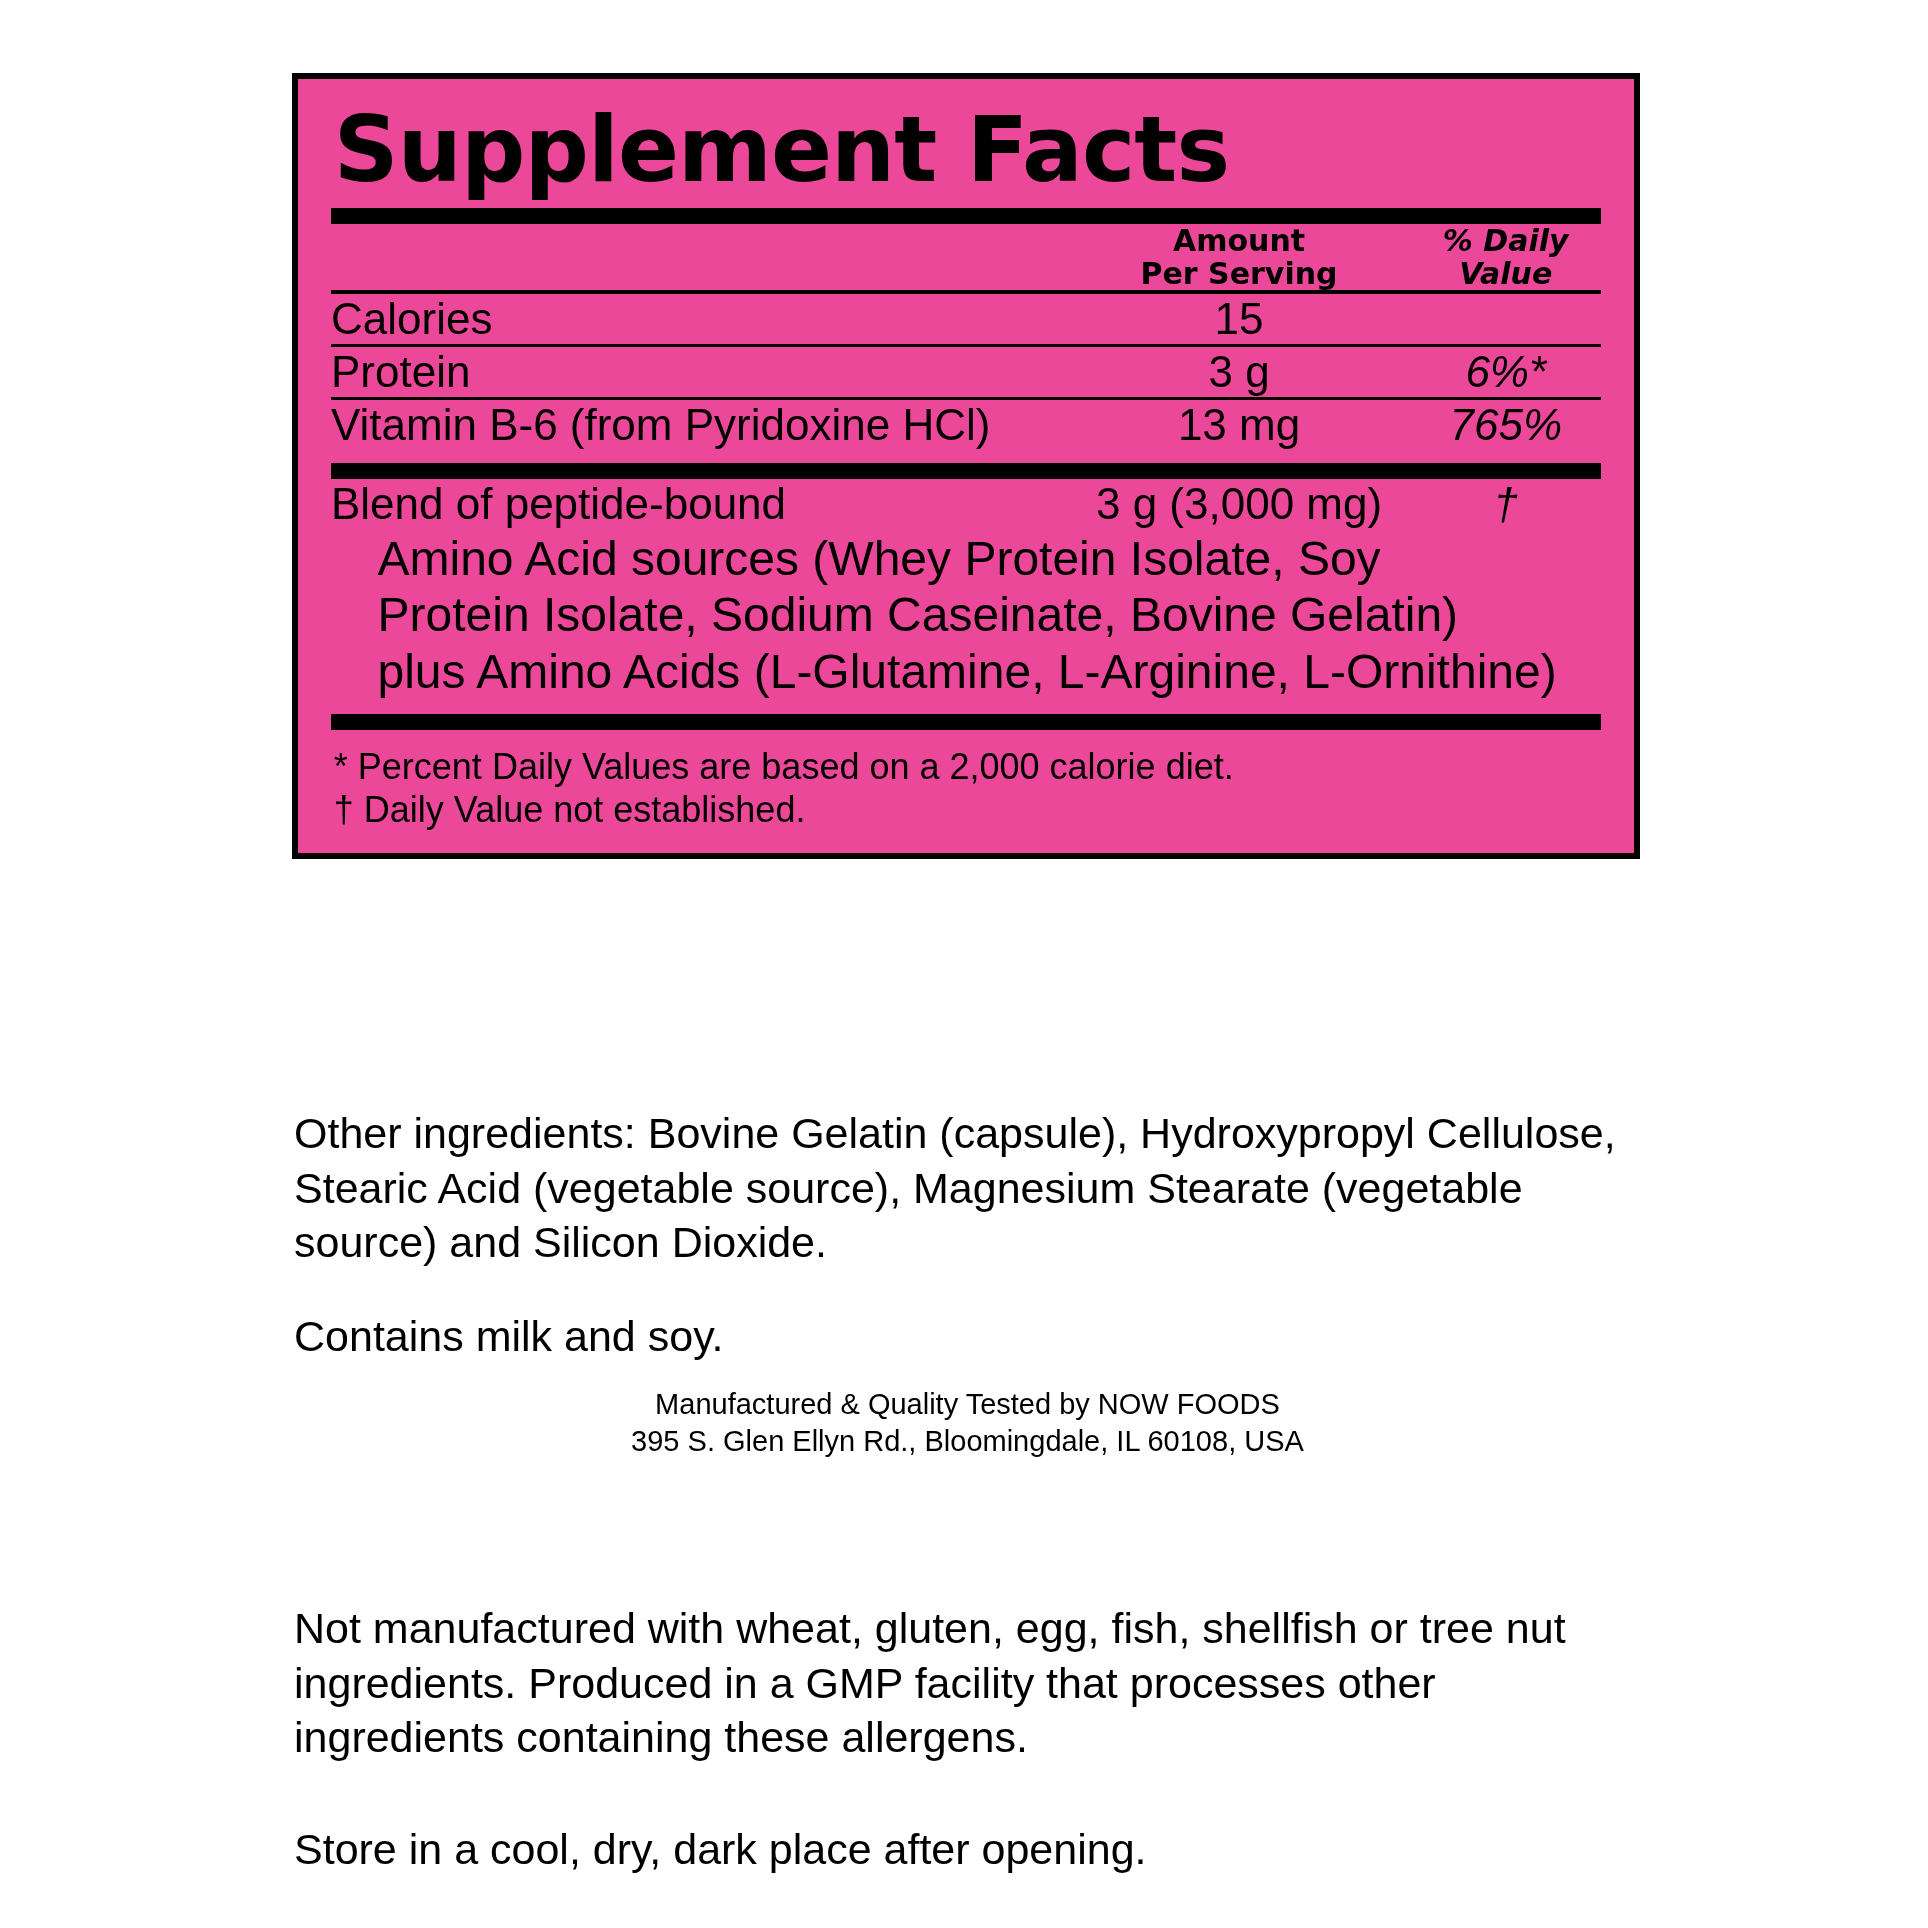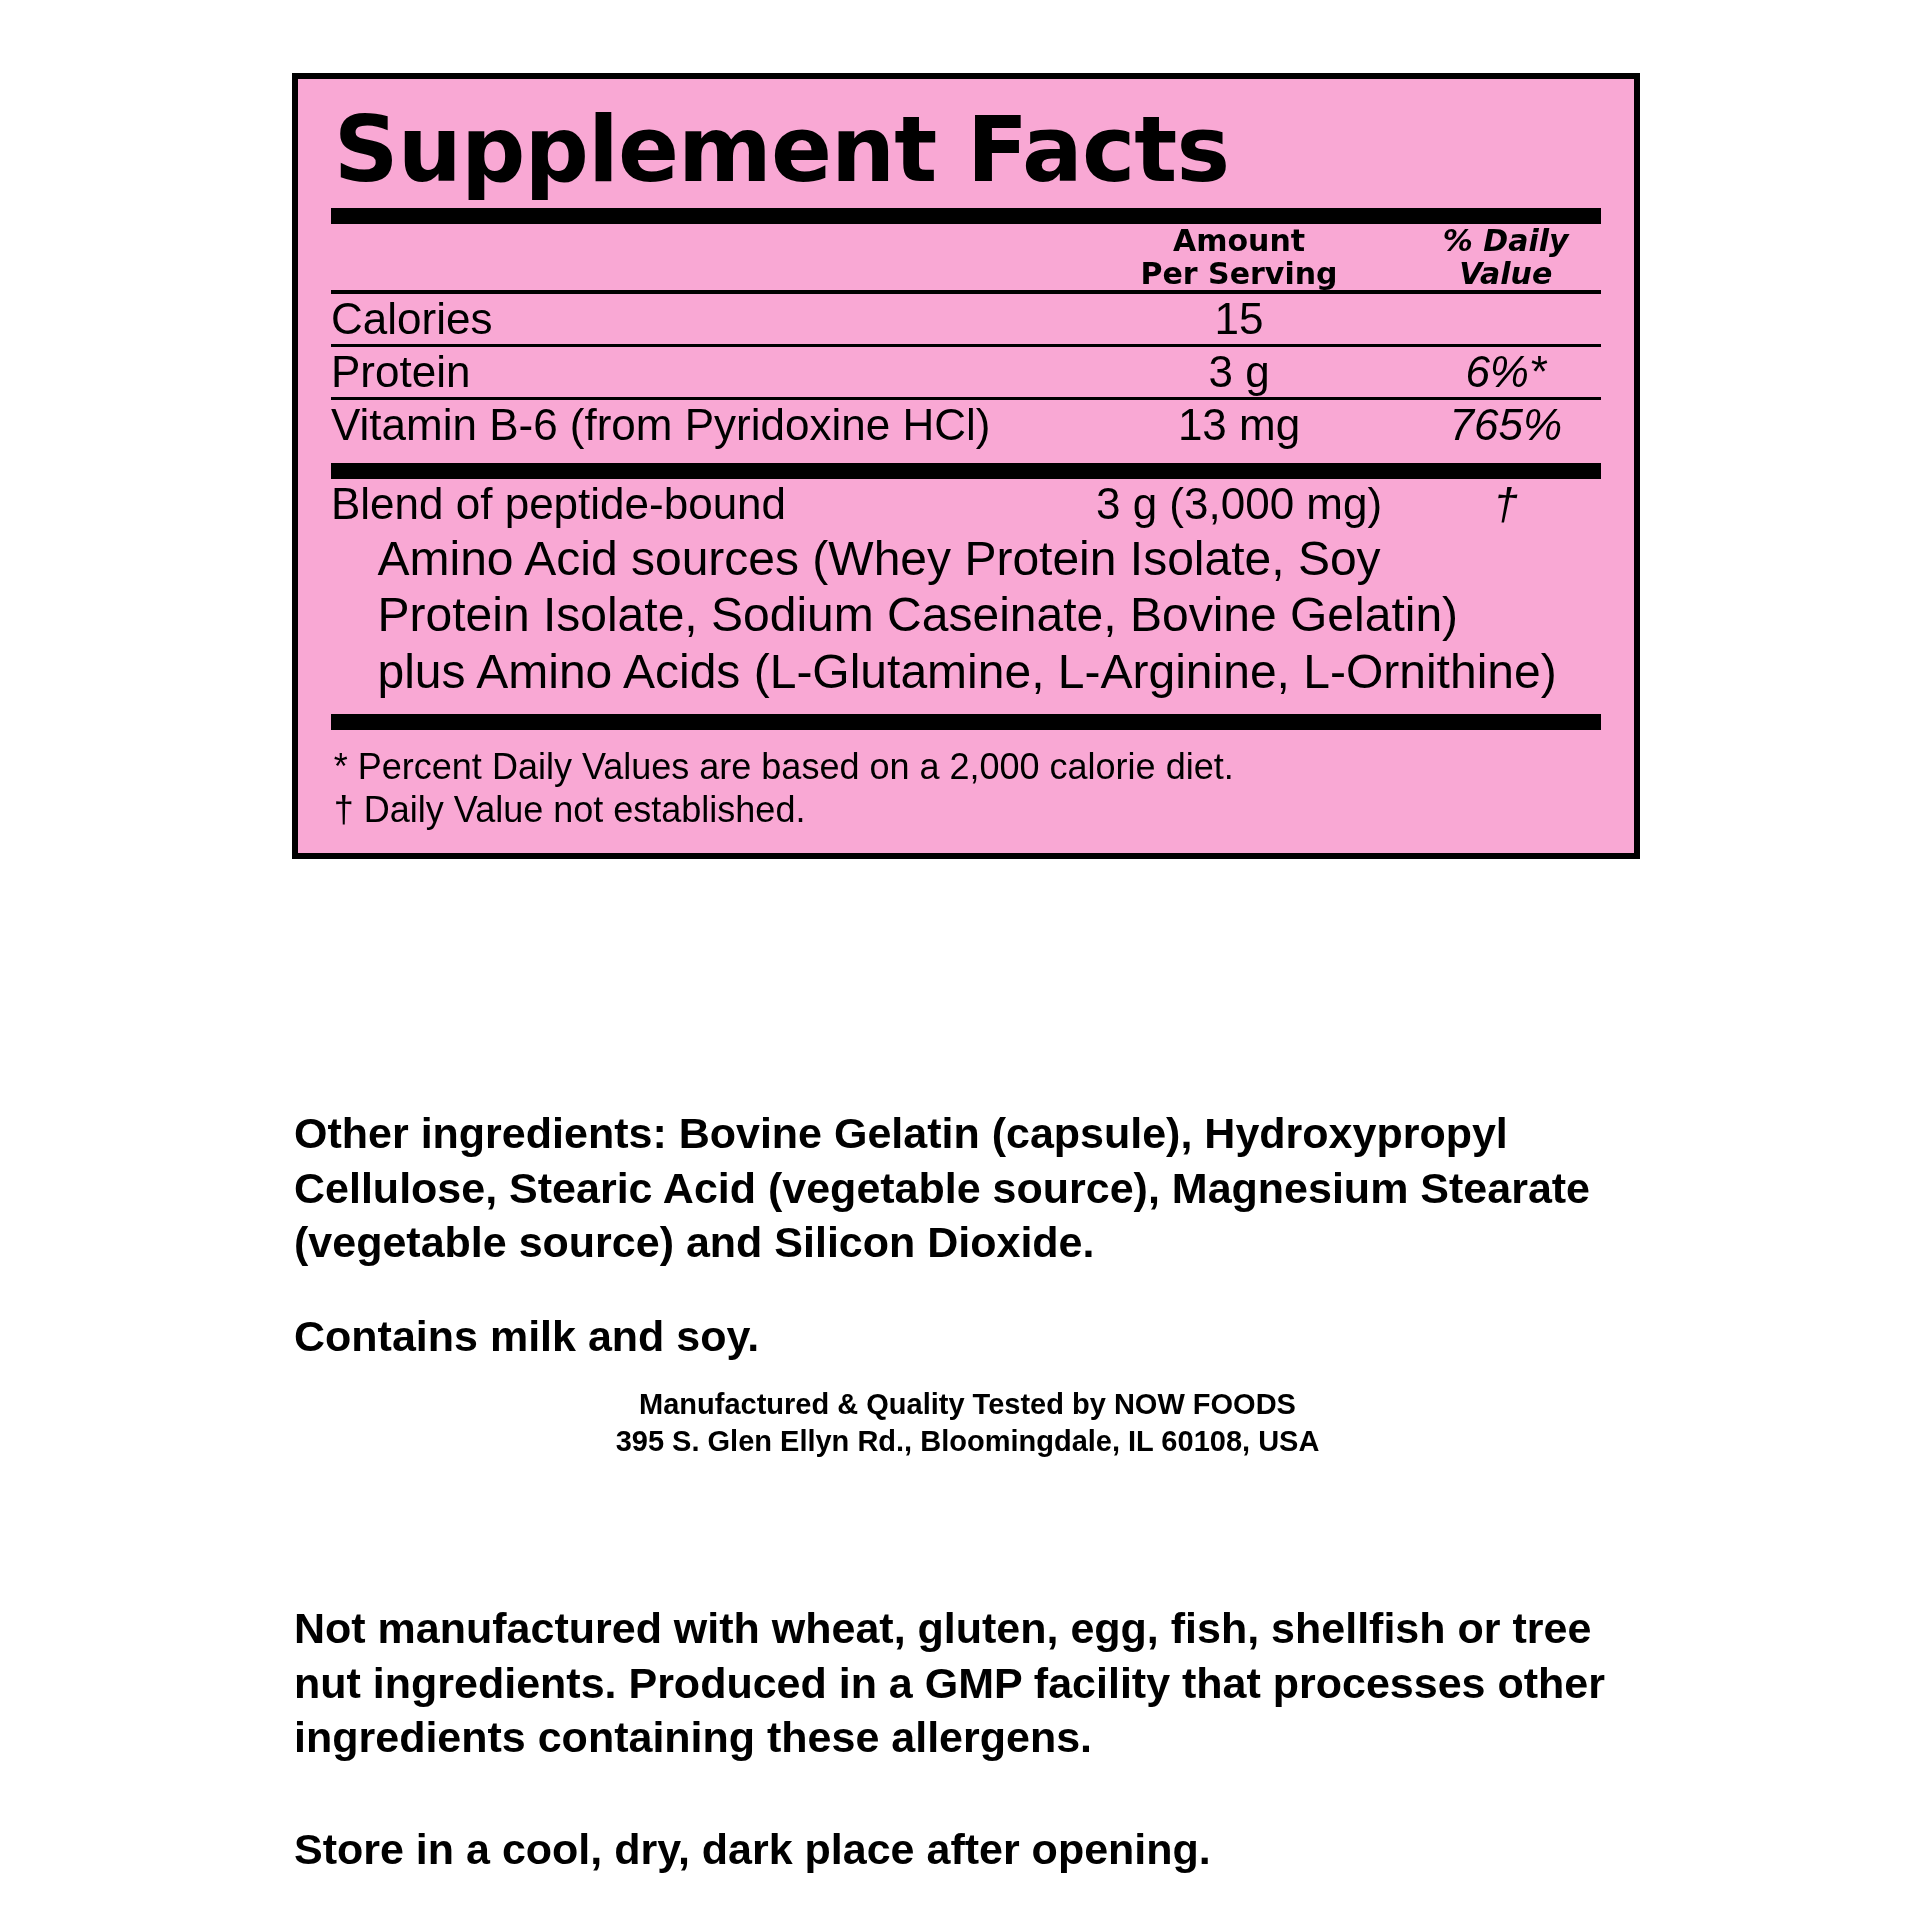--- a/index.html
+++ b/index.html
@@ -23,21 +23,21 @@
   }
 
   
   .panel {
     position: absolute;
     left: 292px;
     top: 73px;
     width: 1348px;
     box-sizing: border-box;
     border: 6.6px solid #000;
-    background: #f9a8d4;
+    background: #ec4899;
     padding: 13px 24.5px 21px 24.5px;
   }
 
   .sf-title {
     font-family: "DejaVu Sans", sans-serif;
     font-weight: bold;
     font-size: 90px;
     line-height: 1.0;
     letter-spacing: -0.9px;
     margin: 13px 0 0 11.3px;
@@ -119,21 +119,21 @@
     line-height: 1.22;
   }
 
   
   .body-text {
     position: absolute;
     left: 294px;
     width: 1347px;
     font-size: 43px;
     line-height: 1.27;
-    font-weight: 700;
+    font-weight: 400;
   }
   .p-other     { top: 1106px; }
   .p-contains  { top: 1309px; }
   .p-mfr       { top: 1386px; text-align: center; font-size: 29px; line-height: 1.27; }
   .p-not       { top: 1601px; }
   .p-store     { top: 1822px; }
 
   .mfr-url { }
 </style>
 </head>

